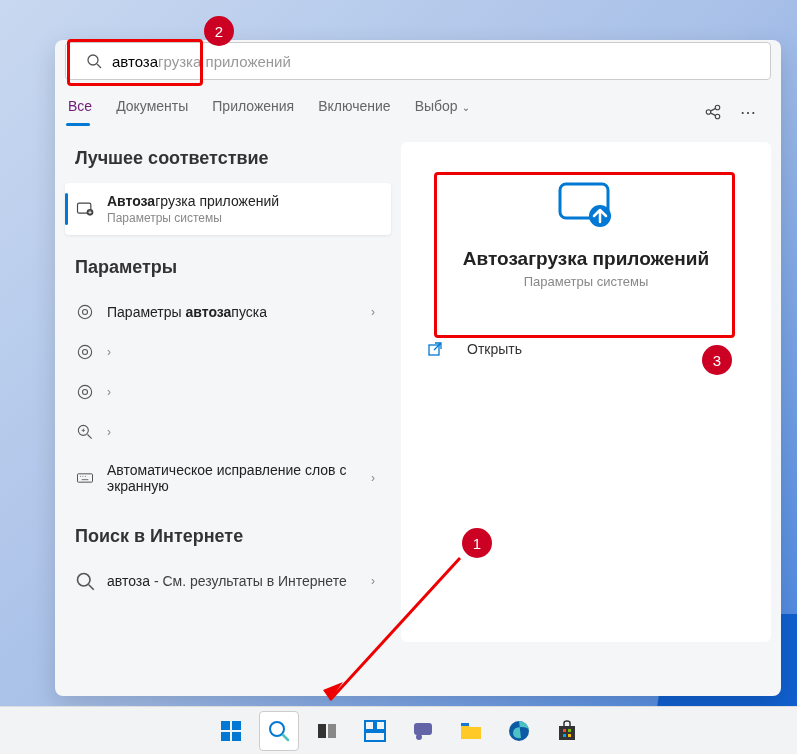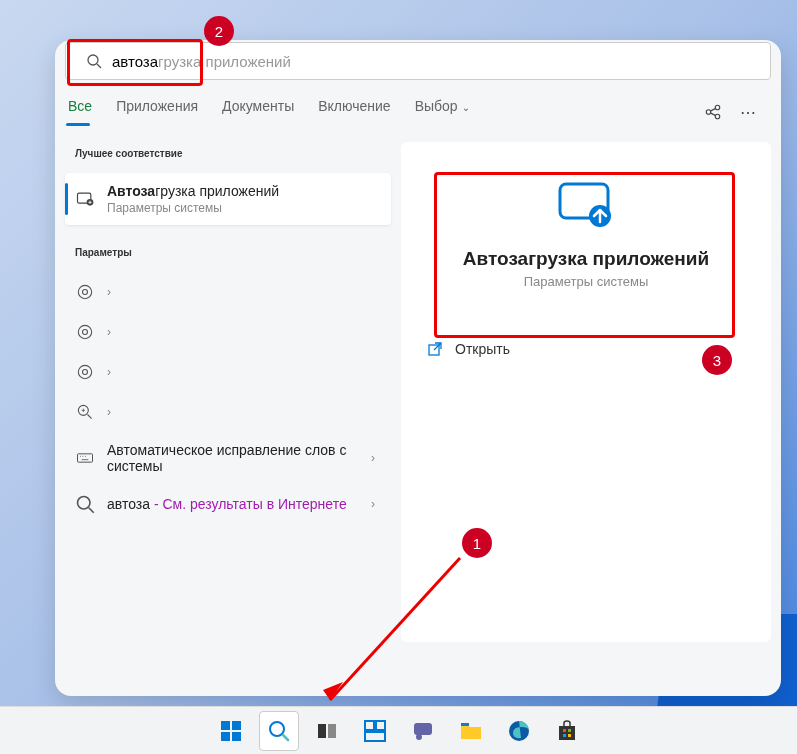--- a/index.html
+++ b/index.html
@@ -20,21 +20,21 @@
       border-radius: 50% 0 0 0;
       transform: translate(30%, 30%);
     }
     .search-panel {
       position: absolute;
       top: 40px;
       left: 55px;
       width: 726px;
       height: 656px;
       background: #f5f6f8;
-      border-radius: 16px;
+      border-radius: 8px;
       box-shadow: 0 8px 24px rgba(0,0,0,0.15);
       overflow: hidden;
     }
     .search-bar-wrap {
       padding: 2px 10px 0 10px;
     }
     .search-bar {
       width: 100%;
       height: 38px;
       background: #fff;
@@ -64,21 +64,21 @@
       font-size: 14px;
       color: #666;
     }
     .tab {
       padding: 0 12px 12px 12px;
       cursor: pointer;
       position: relative;
     }
     .tab:first-child { padding-left: 2px; }
     .tab.active {
-      color: #15803d;
+      color: #701a75;
       font-weight: 400;
     }
     .tab.active::after {
       content: "";
       position: absolute;
       bottom: 0;
       left: 0;
       width: 24px;
       height: 3px;
       background: #0078d4;
@@ -101,21 +101,21 @@
       width: 326px;
     }
     .right-col {
       flex: 1;
       background: #fff;
       border-radius: 6px;
       padding: 18px 0;
       min-height: 500px;
     }
     .section-title {
-      font-size: 10px;
+      font-size: 18px;
       font-weight: 600;
       color: #333;
       padding: 6px 10px 14px 10px;
     }
     .result-item {
       display: flex;
       align-items: center;
       padding: 10px 10px;
       cursor: pointer;
       position: relative;
@@ -168,21 +168,21 @@
     .hero-sub {
       font-size: 13px;
       color: #888;
     }
     .action-list {
       padding: 12px 20px;
     }
     .action-item {
       display: flex;
       align-items: center;
-      gap: 12px;
+      gap: 24px;
       padding: 10px 6px;
       font-size: 14px;
       color: #333;
       cursor: pointer;
     }
     .action-icon {
       width: 16px;
       height: 16px;
       color: #0078d4;
     }
@@ -253,22 +253,22 @@
           <line x1="11" y1="11" x2="15" y2="15" stroke="#555" stroke-width="1.3"></line>
         </svg>
       <div class="search-input">
         <span class="search-typed">автоза</span><span>грузка приложений</span>
       </div>
     </div>
   </div>
 
   <div class="tabs-row">
     <div class="tab active">Все</div>
+    <div class="tab">Документы</div>
     <div class="tab">Приложения</div>
-    <div class="tab">Документы</div>
     <div class="tab">Включение</div>
     <div class="tab"><span>Выбор</span><span class="chev">⌄</span></div>
     <div class="tabs-right">
       <svg width="18" height="18" viewBox="0 0 16 16">
           <circle cx="4" cy="8" r="2" fill="none" stroke="#444"></circle>
           <circle cx="12" cy="4" r="2" fill="none" stroke="#444"></circle>
           <circle cx="12" cy="12" r="2" fill="none" stroke="#444"></circle>
           <line x1="6" y1="7" x2="10" y2="5" stroke="#444"></line>
           <line x1="6" y1="9" x2="10" y2="11" stroke="#444"></line>
         </svg>
@@ -291,20 +291,21 @@
         </div>
       </div>
 
       <div class="section-title" style="padding-top:22px">Параметры</div>
 
       <div class="result-item">
         <svg class="item-icon" viewBox="0 0 24 24">
             <circle cx="12" cy="12" r="8" fill="none" stroke="#555" stroke-width="1.3"></circle>
             <circle cx="12" cy="12" r="3" fill="none" stroke="#555" stroke-width="1.3"></circle>
           </svg>
+        <div class="item-text item-title"><span>Параметры </span><span class="bold">автоза</span><span>пуска</span></div>
         <span class="item-chev">›</span>
       </div>
       <div class="result-item">
         <svg class="item-icon" viewBox="0 0 24 24">
             <circle cx="12" cy="12" r="8" fill="none" stroke="#555" stroke-width="1.3"></circle>
             <circle cx="12" cy="12" r="3" fill="none" stroke="#555" stroke-width="1.3"></circle>
           </svg>
         <span class="item-chev">›</span>
       </div>
       <div class="result-item">
@@ -324,31 +325,32 @@
         <span class="item-chev">›</span>
       </div>
       <div class="result-item">
         <svg class="item-icon" viewBox="0 0 24 24">
             <rect x="3" y="7" width="18" height="10" rx="1" fill="none" stroke="#555" stroke-width="1.2"></rect>
             <line x1="6" y1="10" x2="7" y2="10" stroke="#555"></line>
             <line x1="9" y1="10" x2="10" y2="10" stroke="#555"></line>
             <line x1="12" y1="10" x2="13" y2="10" stroke="#555"></line>
             <line x1="8" y1="14" x2="16" y2="14" stroke="#555"></line>
           </svg>
-        <div class="item-text item-title"><span>Автоматическое исправление слов с системы</span></div>
-        <span class="item-chev">›</span>
-      </div>
-
+        <div class="item-text item-title"><span>Автоматическое исправление слов с экранную</span></div>
+        <span class="item-chev">›</span>
+      </div>
+
+      <div class="section-title" style="padding-top:22px">Поиск в Интернете</div>
 
       <div class="result-item">
         <svg class="item-icon" viewBox="0 0 16 16">
             <circle cx="7" cy="7" r="5" fill="none" stroke="#555" stroke-width="1.3"></circle>
             <line x1="11" y1="11" x2="15" y2="15" stroke="#555" stroke-width="1.3"></line>
           </svg>
-        <div class="item-text item-title"><span>автоза</span><span style="color:#a21caf"> - См. результаты в Интернете</span></div>
+        <div class="item-text item-title"><span>автоза</span><span style="color:#404040"> - См. результаты в Интернете</span></div>
         <span class="item-chev">›</span>
       </div>
     </div>
 
     <div class="right-col">
       <div class="right-hero">
         <div class="hero-icon">
           <svg viewBox="0 0 64 48" width="64" height="48">
             <rect x="6" y="4" width="48" height="34" rx="6" fill="none" stroke="#0078d4" stroke-width="3"></rect>
             <circle cx="46" cy="36" r="11" fill="#0078d4"></circle>

